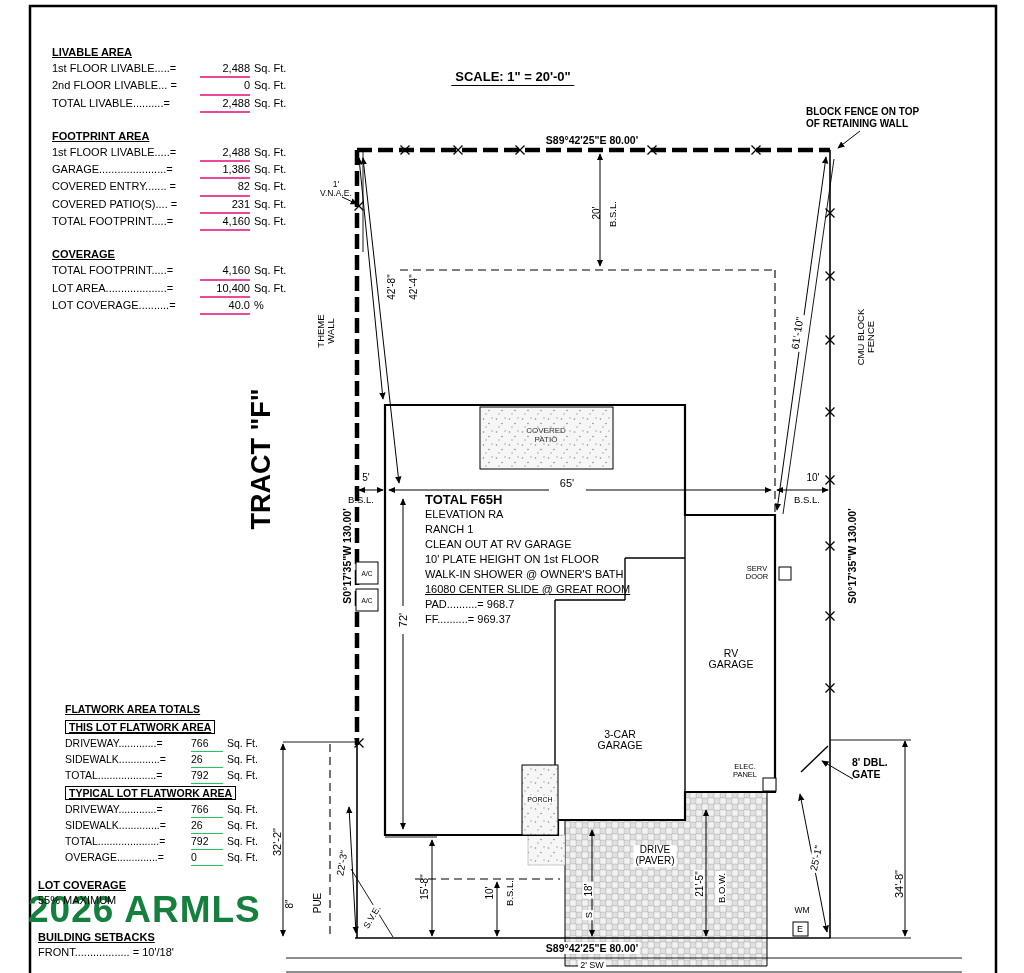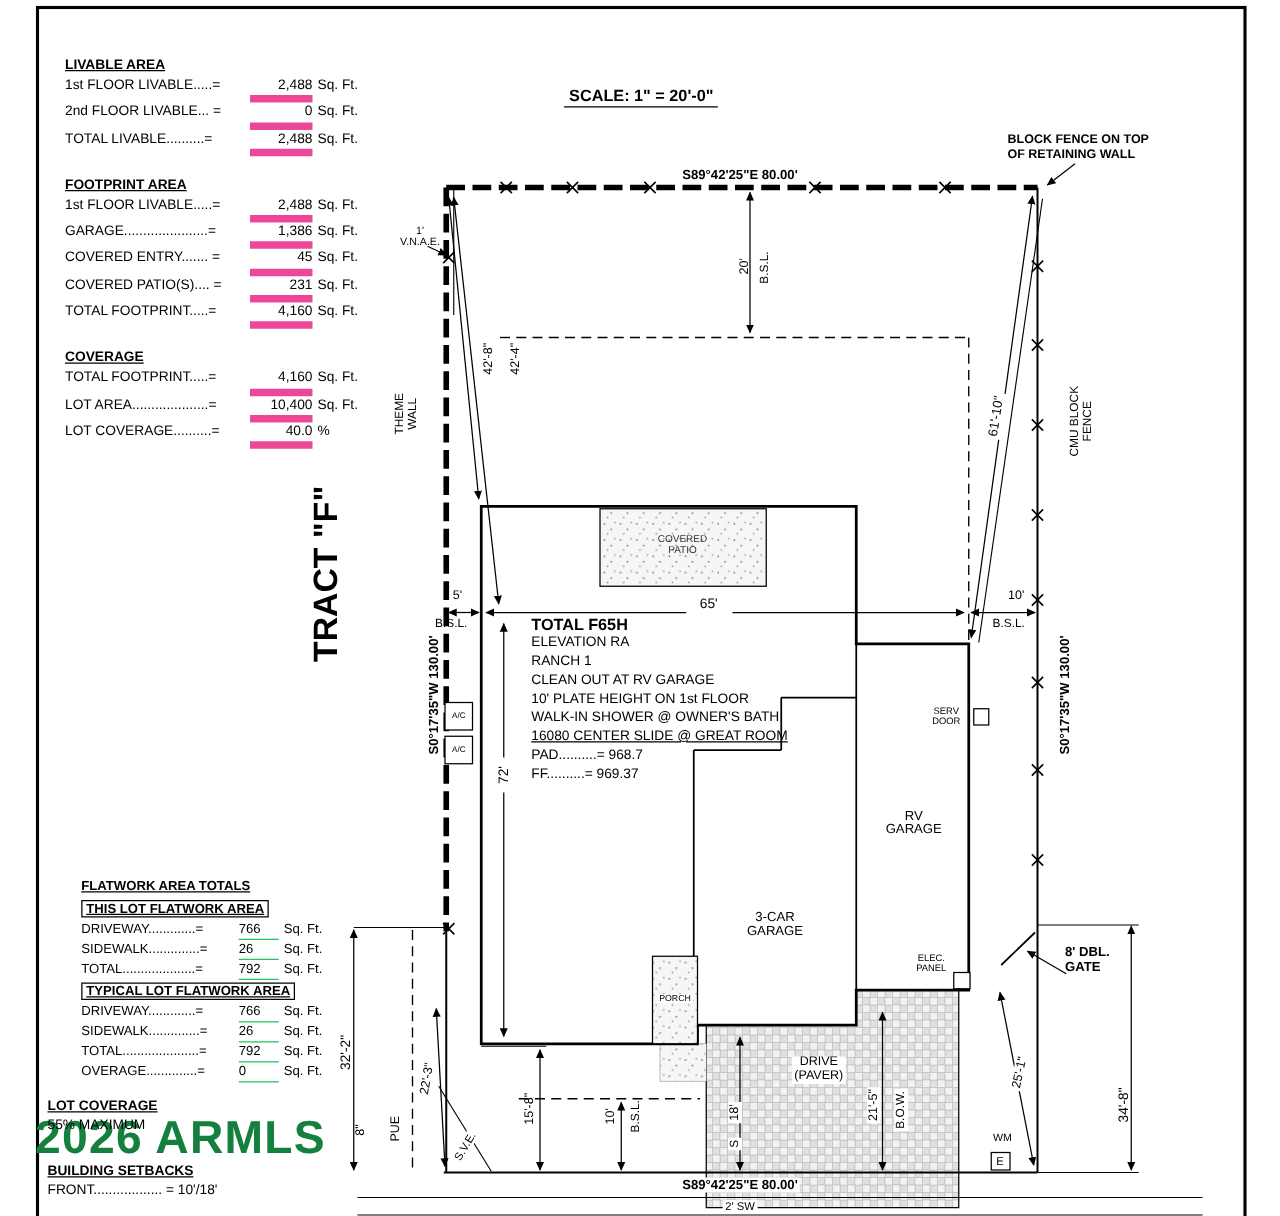--- a/index.html
+++ b/index.html
@@ -30,21 +30,21 @@
   .scale{position:absolute;left:513px;top:69px;transform:translateX(-50%);font-size:13px;font-weight:bold;border-bottom:1px solid #000;padding:0 4px 1px;z-index:2;}
 
   
   .panel{position:absolute;z-index:2;font-size:11px;}
   .panel .hdr{font-weight:bold;text-decoration:underline;margin:0 0 3px 0;}
   .panel .hdr.mt{margin-top:17px;}
   .row{display:flex;line-height:15.3px;}
   .p-main{left:52px;top:46px;}
   .p-main .row{width:246px;}
   .p-main .lab{flex:1;}
-  .p-main .val{width:50px;text-align:right;border-bottom:6px solid #ec4899;}
+  .p-main .val{width:50px;text-align:right;border-bottom:2px solid #ec4899;}
   .p-main .unit{width:44px;padding-left:4px;}
 
   .p-flat{left:38px;top:703px;font-size:10.5px;margin-left:27px;}
   .p-flat .row{width:202px;line-height:15px;}
   .p-flat .lab{flex:1;}
   .p-flat .val{width:32px;text-align:left;border-bottom:1px solid #22c55e;}
   .p-flat .unit{width:40px;padding-left:4px;}
   .bhdr{border:1px solid #000;font-weight:bold;text-decoration:underline;padding:0 3px;margin:2px 0;display:inline-block;}
 
   .p-lc{left:38px;top:879px;}
@@ -215,21 +215,21 @@
         <span class="val">2,488</span>
         <span class="unit">Sq. Ft.</span>
       </div>
     <div class="row">
         <span class="lab">GARAGE......................=</span>
         <span class="val">1,386</span>
         <span class="unit">Sq. Ft.</span>
       </div>
     <div class="row">
         <span class="lab">COVERED ENTRY....... =</span>
-        <span class="val">45</span>
+        <span class="val">82</span>
         <span class="unit">Sq. Ft.</span>
       </div>
     <div class="row">
         <span class="lab">COVERED PATIO(S).... =</span>
         <span class="val">231</span>
         <span class="unit">Sq. Ft.</span>
       </div>
     <div class="row">
         <span class="lab">TOTAL FOOTPRINT.....=</span>
         <span class="val">4,160</span>

